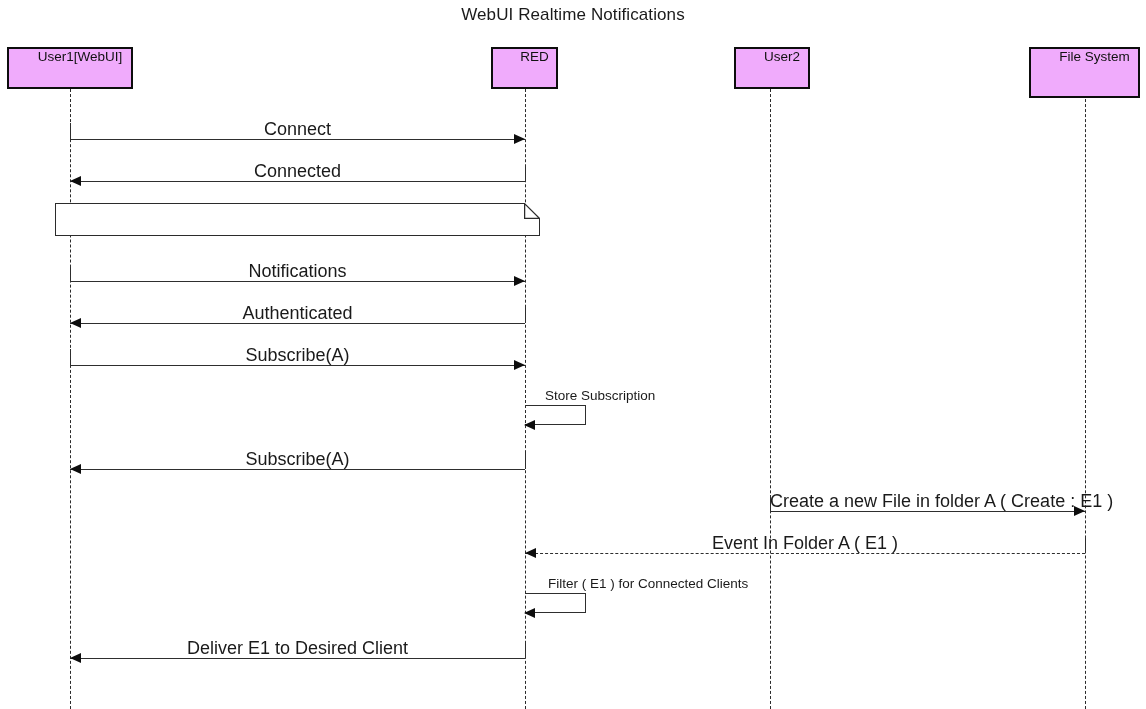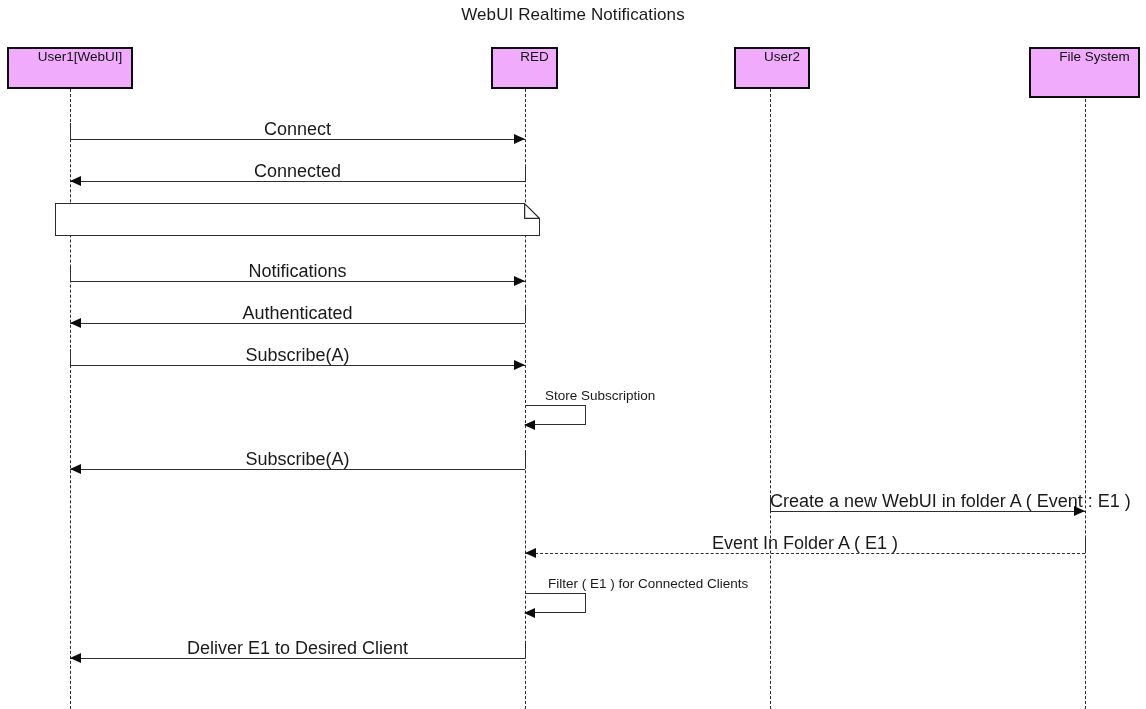--- a/index.html
+++ b/index.html
@@ -196,21 +196,21 @@
         <div class="line" style="width: 455px;"></div>
         <div class="stub" style="left: 455px; top: -16px; height: 16px;"></div>
         <div class="head left" style="left: 0px;"></div>
       </div>
       <div class="msg-label" style="left: 70px; width: 455px; top: 449px;">Subscribe(A)</div>
       <div class="msg" style="left: 770px; top: 511px; width: 315px;">
         <div class="line" style="width: 315px;"></div>
         <div class="stub" style="left: 0px; top: -16px; height: 16px;"></div>
         <div class="head right" style="left: 304px;"></div>
       </div>
-      <div class="msg-label" style="left: 770px; width: 315px; top: 491px;">Create a new WebUI in folder A ( Event : E1 )</div>
+      <div class="msg-label" style="left: 770px; width: 315px; top: 491px;">Create a new File in folder A ( Create : E1 )</div>
       <div class="msg dashed" style="left: 525px; top: 553px; width: 560px;">
         <div class="line" style="width: 560px;"></div>
         <div class="stub" style="left: 560px; top: -16px; height: 16px;"></div>
         <div class="head left" style="left: 0px;"></div>
       </div>
       <div class="msg-label" style="left: 525px; width: 560px; top: 533px;">Event In Folder A ( E1 )</div>
       <div class="msg" style="left: 70px; top: 658px; width: 455px;">
         <div class="line" style="width: 455px;"></div>
         <div class="stub" style="left: 455px; top: -16px; height: 16px;"></div>
         <div class="head left" style="left: 0px;"></div>

